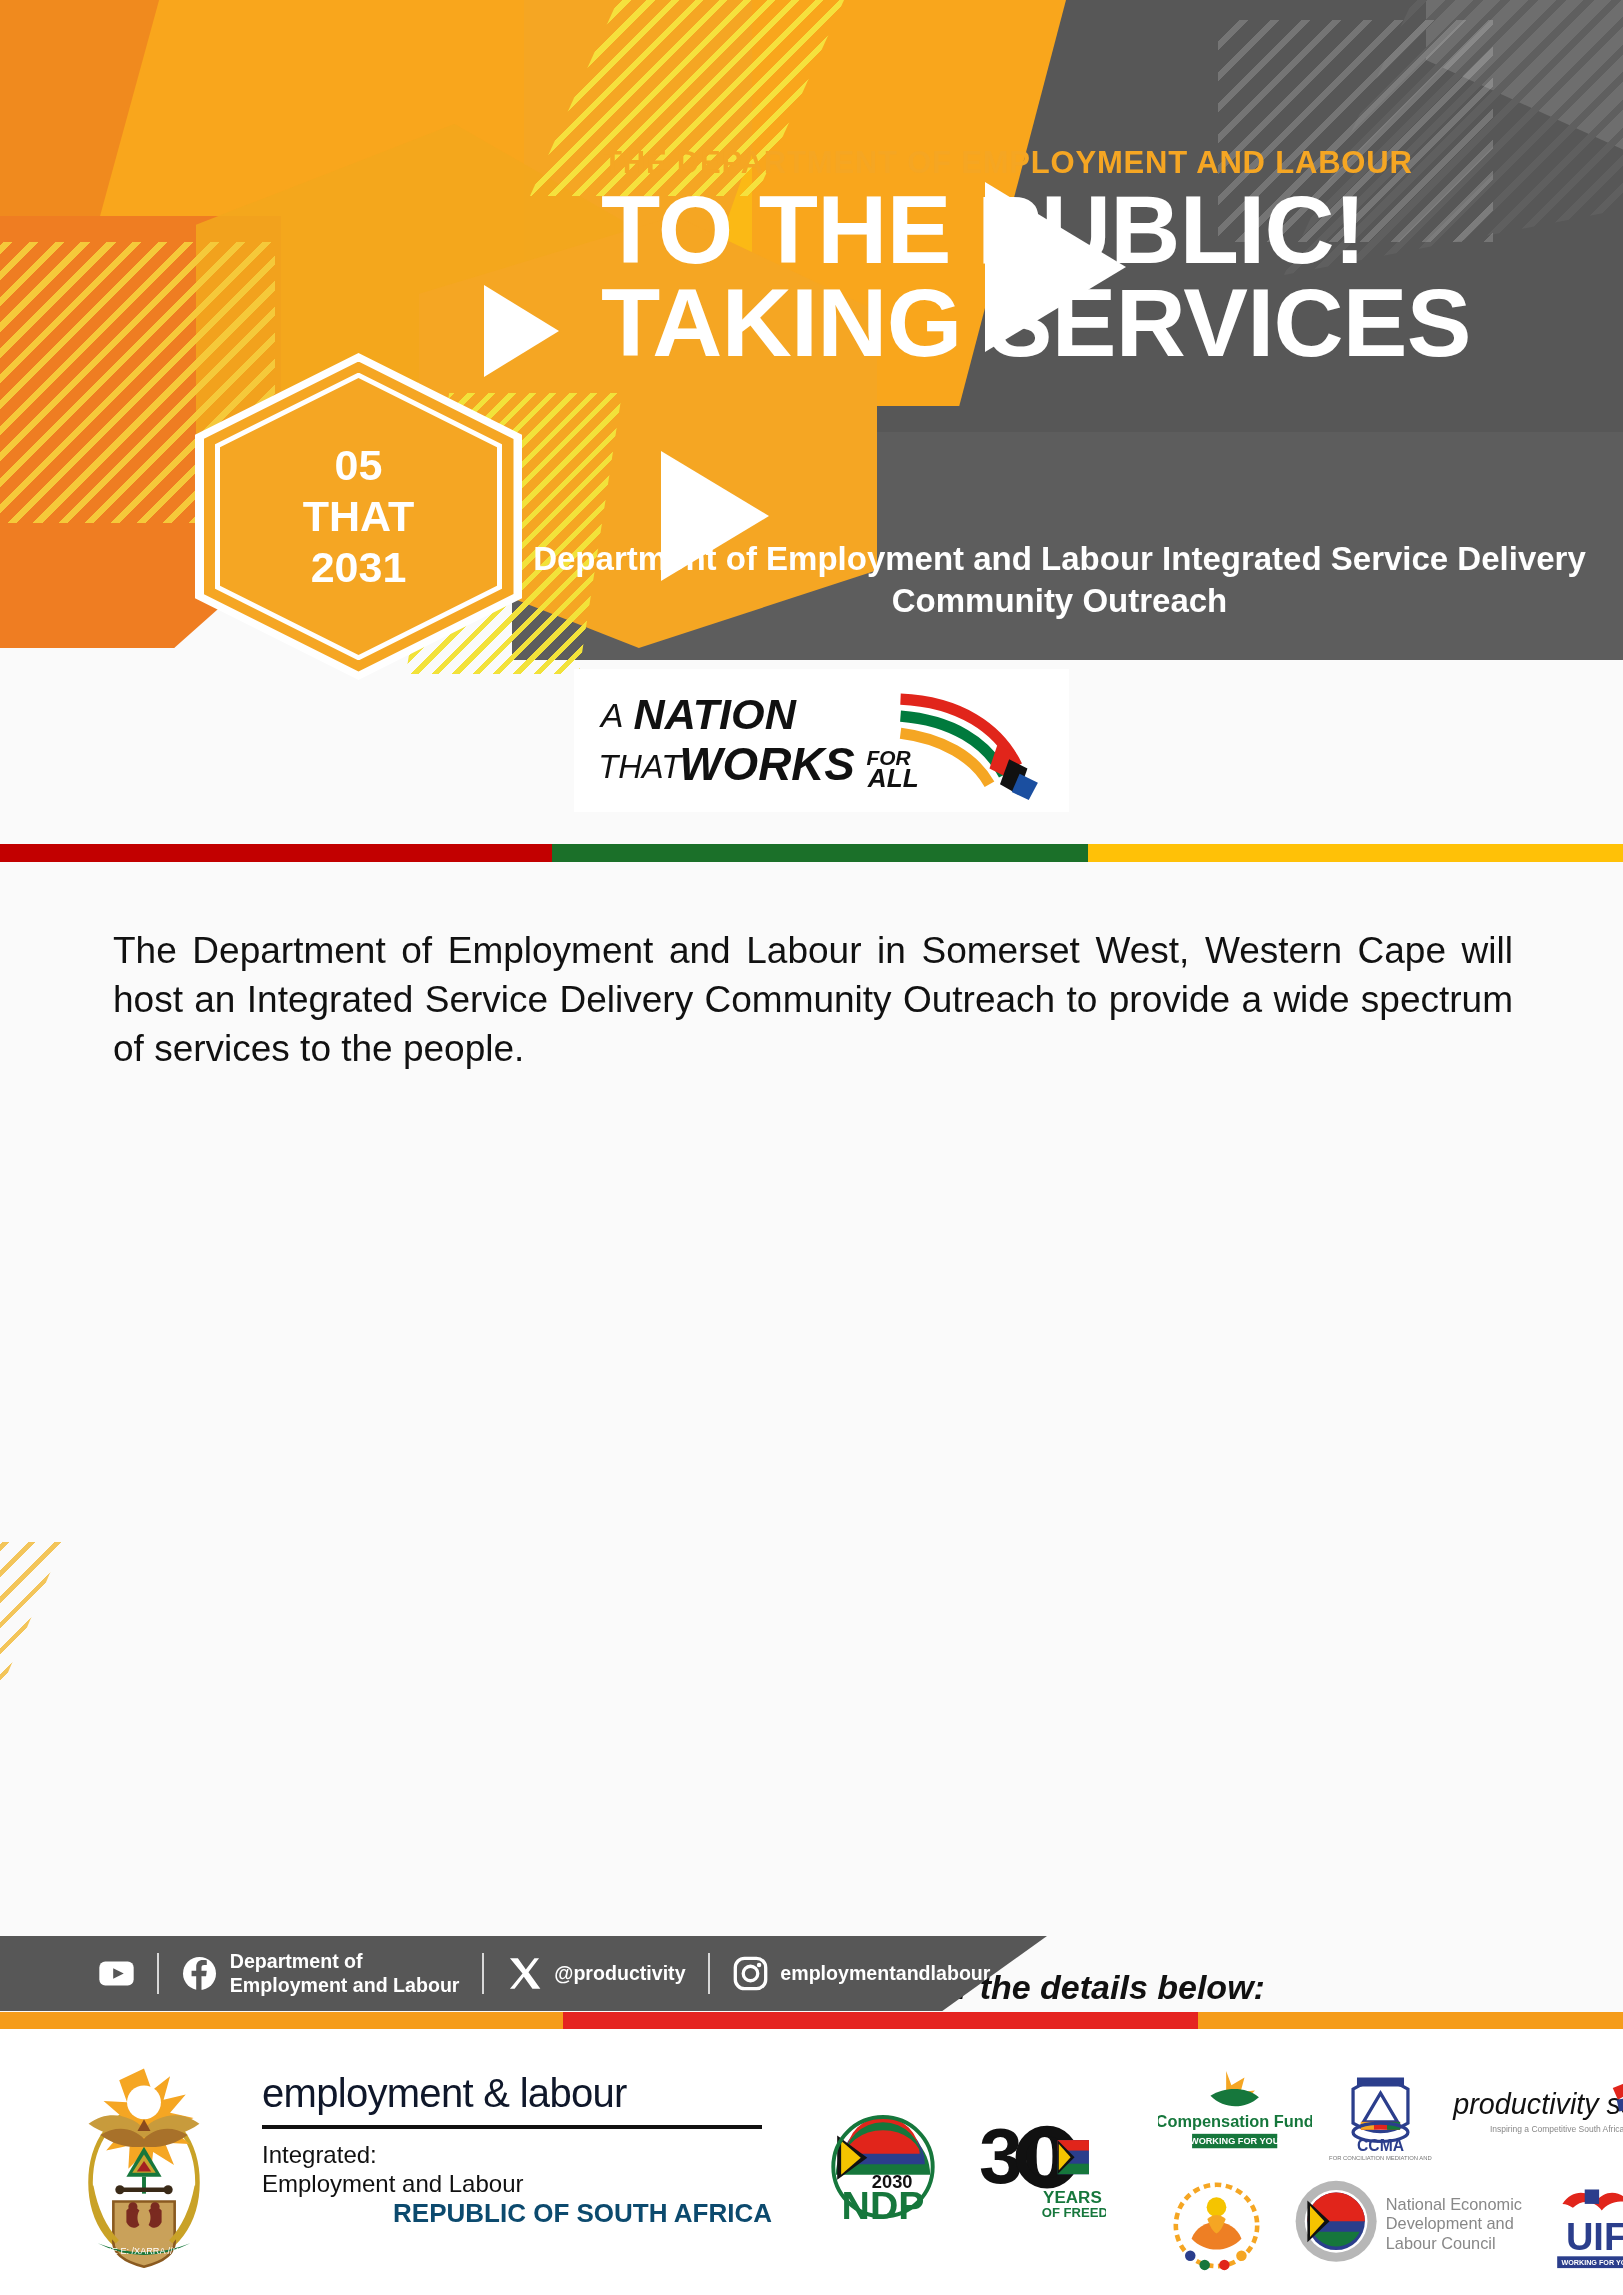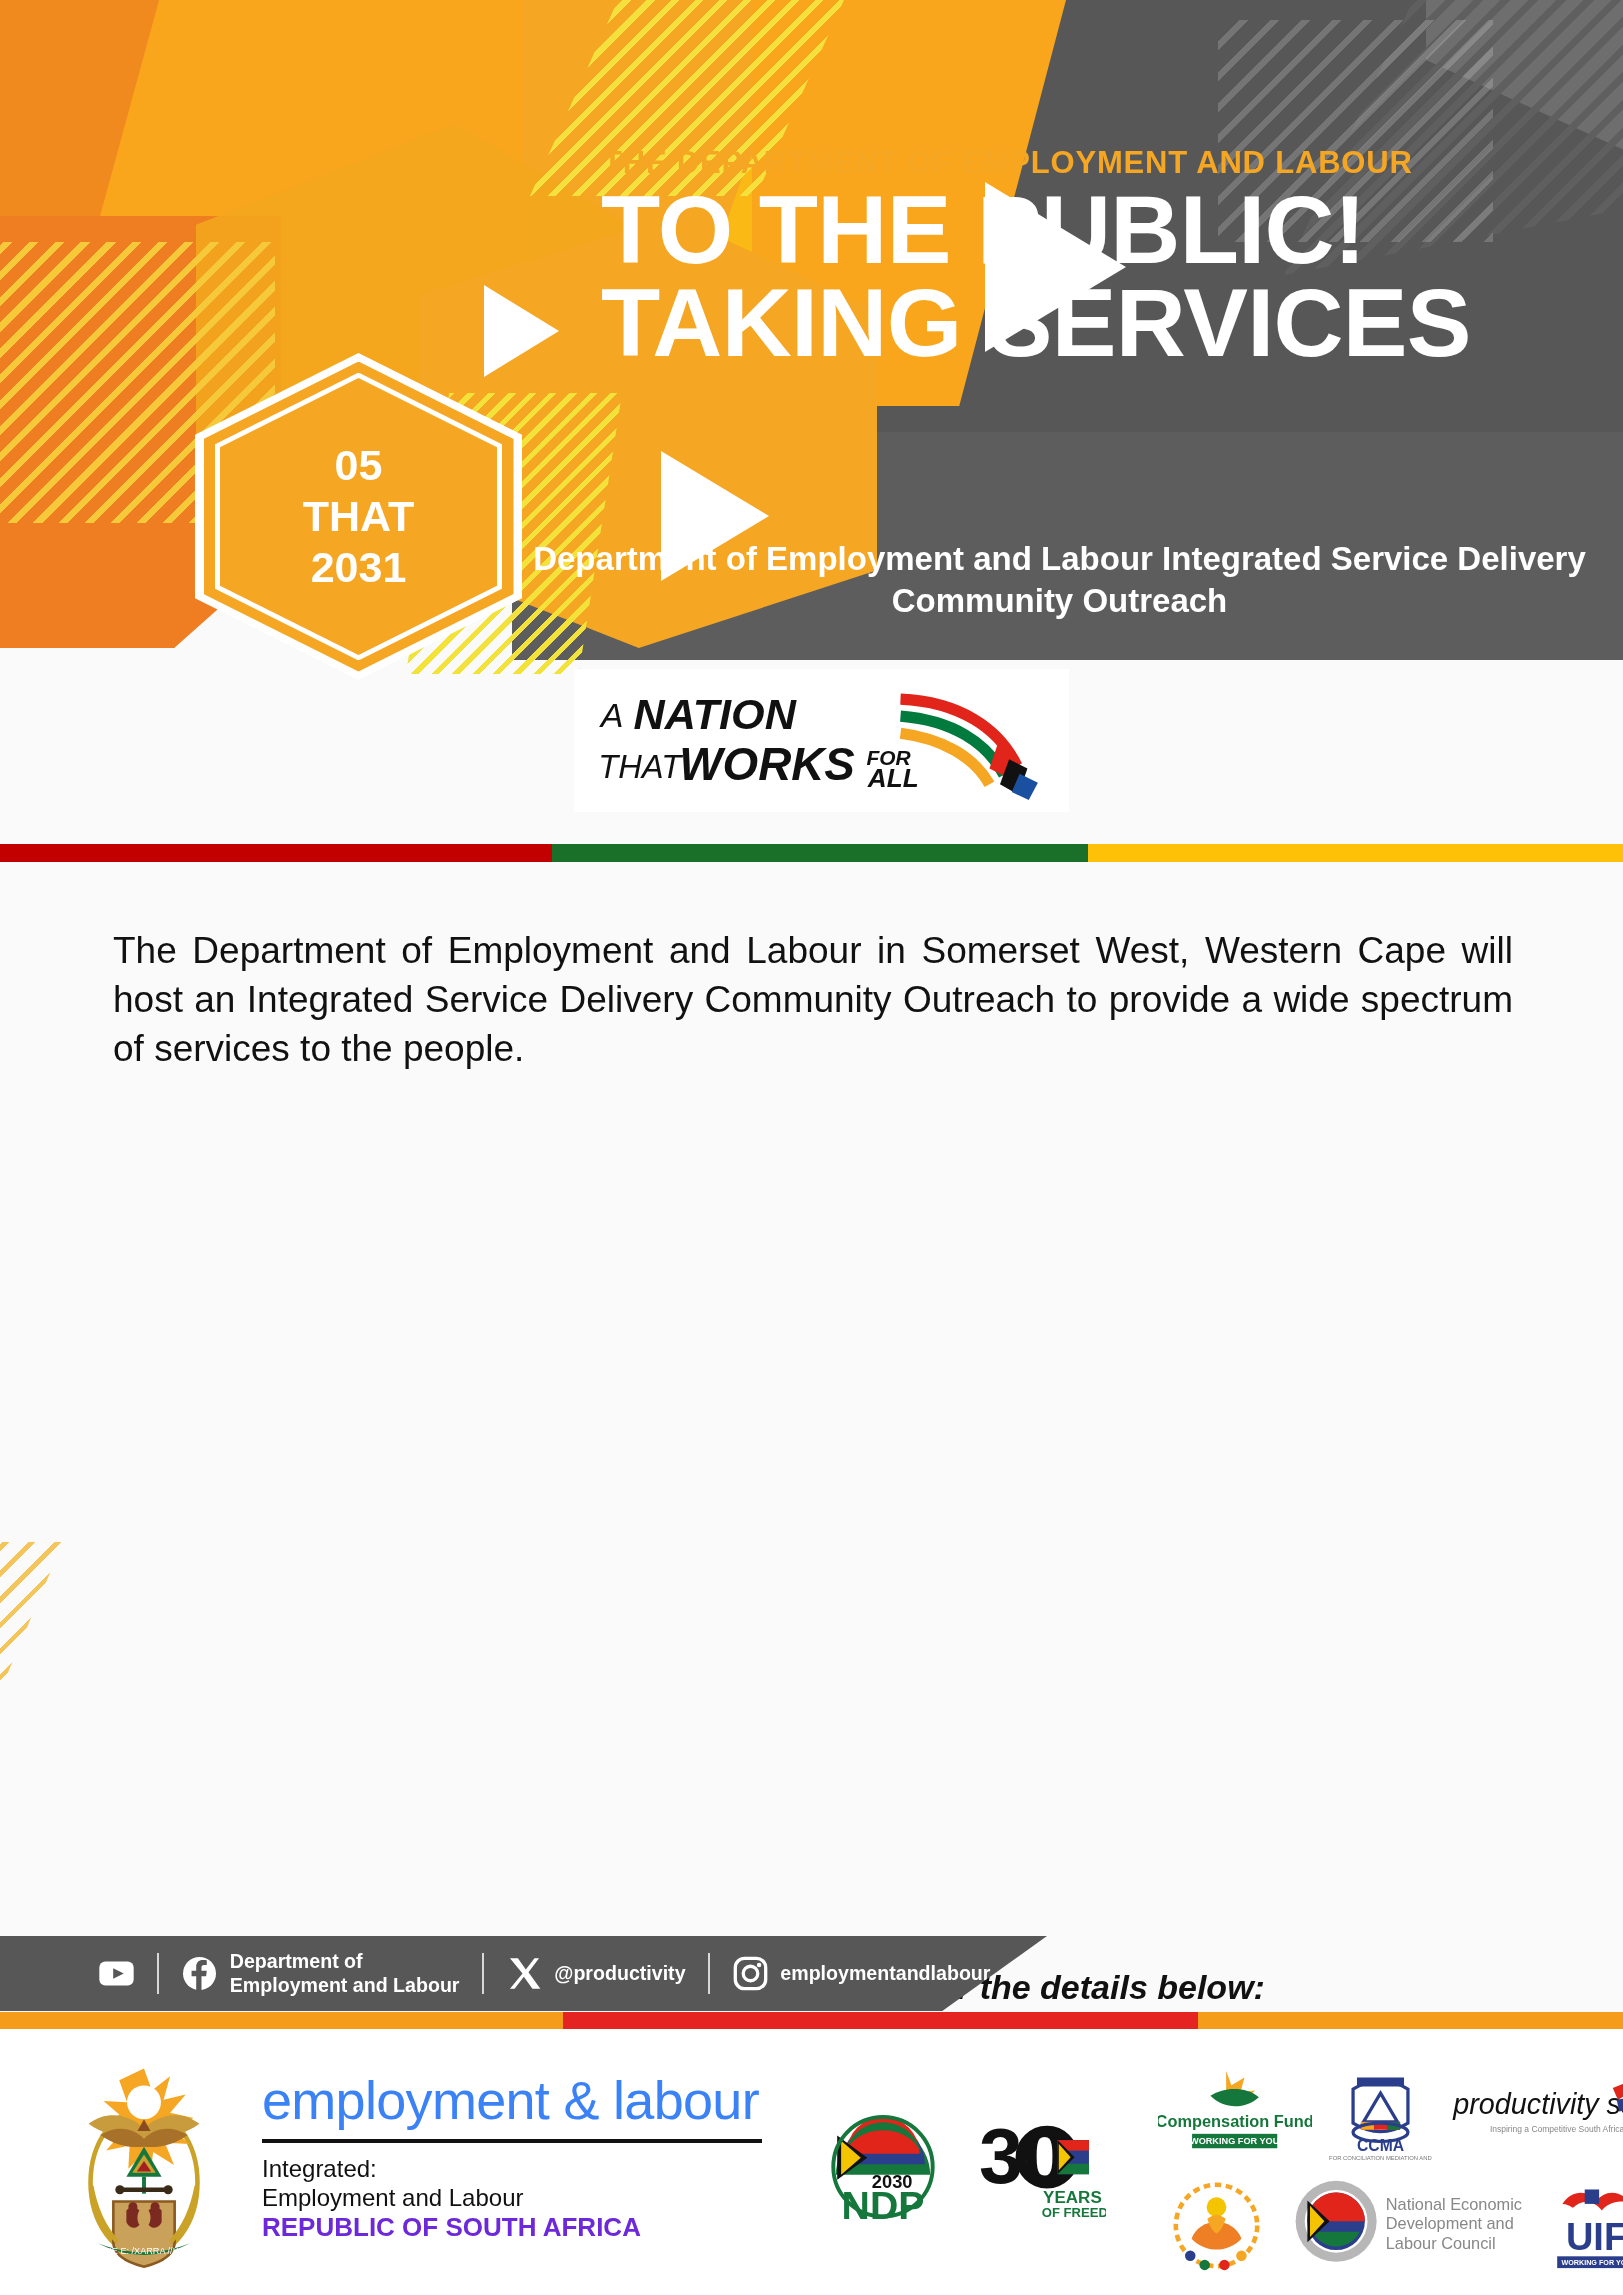--- a/index.html
+++ b/index.html
@@ -149,25 +149,25 @@
   .social-underline { position:absolute; left:0; top:2012px; width:1624px; height:17px; display:flex; }
   .su-o1 { width:563px;  background:#f59c1a; }
   .su-r  { width:635px;  background:#e52421; }
   .su-o2 { flex:1;       background:#f59c1a; }
 
   
   .footer { position:absolute; left:0; top:2029px; width:1624px; height:267px; background:#ffffff; }
 
   .coat { position:absolute; left:69px; top:26px; width:150px; height:216px; }
   .dept-brand { position:absolute; left:262px; top:44px; width:510px; }
-  .brand-title { color:#3b82f6; font-size:54px; font-weight:400; line-height:1; letter-spacing:-0.7px; }
+  .brand-title { color:#0f172a; font-size:40px; font-weight:400; line-height:1; letter-spacing:-0.7px; }
   .brand-rule { width:500px; height:4.6px; background:#111; margin:11.8px 0 10.5px; }
   .brand-l1 { font-size:24px; color:#111; line-height:1.22; }
   .brand-l2 { font-size:24px; color:#111; line-height:1.22; }
-  .brand-l3 { font-size:26px; color:#6d28d9; font-weight:700; line-height:1.22; }
+  .brand-l3 { font-size:26px; color:#0c4a6e; font-weight:700; line-height:1.22;text-align:right; }
 
   .partners { position:absolute; left:811px; top:26px; width:785px; height:222px; }
   .p-logo { position:absolute; }
 
   .ndp   { left:13px;  top:49px;  width:118px; height:121px; }
   .y30   { left:164px; top:51px;  width:131px; height:118px; }
   .cf    { left:347px; top:11.8px;  width:154px; height:95px; }
   .ccma  { left:517px; top:11.8px;  width:105px; height:98px; }
   .prod  { left:641px; top:25px;  width:196px; height:72px; }
   .se    { left:353px; top:118px; width:105px; height:105px; }

